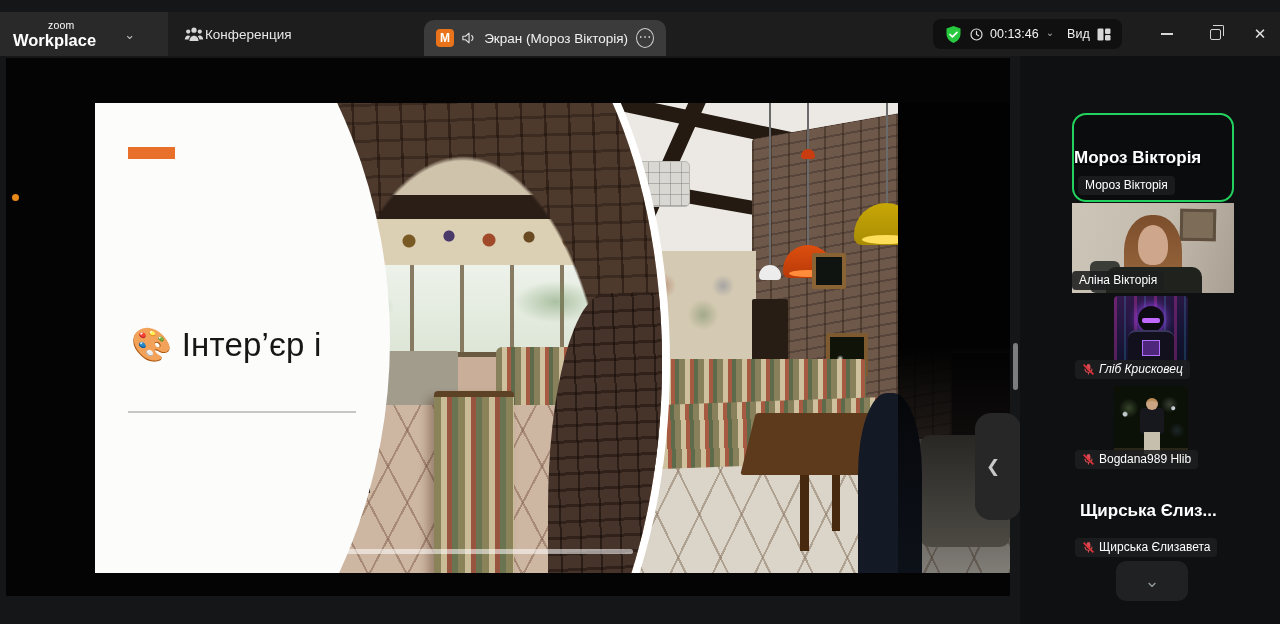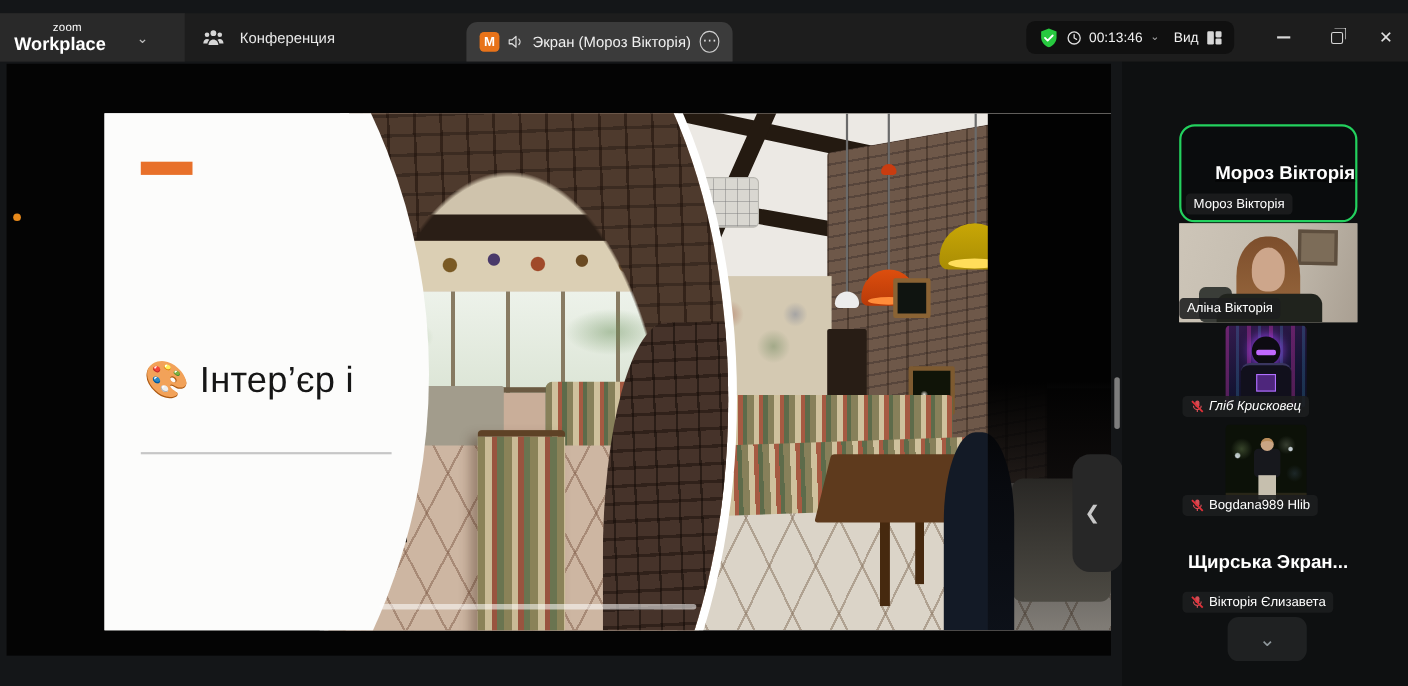--- a/index.html
+++ b/index.html
@@ -9,21 +9,21 @@
   #app { position:relative; width:1280px; height:624px; background:#141618; overflow:hidden; }
 
   
   .titlebar { left:0; top:12px; width:1280px; height:44px; background:#1d1d1d; z-index:40; }
   .logo-section { left:0; top:0; width:168px; height:44px; background:#292929;
     display:flex; align-items:center; }
   .logo-col { margin-left:13px; line-height:1; }
   .logo-small { display:block; font-size:10.5px; color:#fafafa; margin-left:35px; letter-spacing:.2px; }
   .logo-large { display:block; font-size:16.5px; font-weight:600; color:#ffffff; margin-top:1px; }
   .logo-chevron { margin-left:28px; color:#bdbdbd; font-size:13px; }
-  .home-tab { left:170px; top:0; height:44px; display:flex; align-items:center; gap:14px; padding:4px 14px; }
+  .home-tab { left:170px; top:0; height:44px; display:flex; align-items:center; gap:1px; padding:4px 14px; }
   .home-tab-label { color:#e8e8e8; font-size:13.5px; }
   .active-tab { left:424px; top:8px; width:242px; height:36px; background:#3b3b3b;
     border-radius:10px 10px 0 0; display:flex; align-items:center; gap:8px; padding:0 12px; }
   .m-badge { width:18px; height:18px; background:#e8731a; border-radius:4px; color:#fff;
     font-size:12px; font-weight:700; display:flex; align-items:center; justify-content:center; flex:0 0 auto; }
   .tab-label { color:#f0f0f0; font-size:13.5px; white-space:nowrap; }
   .ellipsis-btn { margin-left:auto; width:20px; height:20px; border:1.5px solid #cfcfcf; border-radius:50%;
     color:#e2e2e2; font-size:13px; line-height:16px; text-align:center; }
   .meeting-pill { left:933px; top:7px; height:30px; background:#101010; border-radius:8px;
     display:flex; align-items:center; gap:7px; padding:0 11px; }
@@ -146,21 +146,21 @@
     opacity:.85; z-index:7; }
 
   
   .sidebar { left:1020px; top:44px; width:260px; height:580px; background:#0e1011; z-index:10; }
   .tile { position:absolute; width:162px; }
   .tile-label { position:absolute; display:inline-flex; align-items:center; gap:4px;
     background:rgba(28,30,31,.88); border-radius:4px; padding:2px 7px 3px; font-size:12px; color:#fff;
     white-space:nowrap; max-width:158px; overflow:hidden; }
   .big-name { color:#fff; font-weight:700; font-size:17px; white-space:nowrap; }
   .tile1 { left:52px; top:69px; height:89px; background:#0a0c0d; border:2.5px solid #23d15e; border-radius:14px;
-    display:flex; align-items:center; justify-content:flex-end;text-decoration:underline; }
+    display:flex; align-items:center; justify-content:flex-start;text-decoration:underline; }
   .tile1 .tile-label { left:4px; bottom:5px; }
   .tile2 { left:52px; top:159px; height:90px; overflow:hidden; background:#cdc5b8; }
   .tile2 .tile-label { left:0; bottom:3px; }
   .v-bg { left:0; top:0; width:162px; height:90px; background:linear-gradient(105deg,#cdc5b8 0%,#c3bbae 55%,#a99f92 100%); }
   .v-frame { left:108px; top:6px; width:36px; height:32px; background:#7c6c58; border:3px solid #5d4e3e; transform:rotate(1deg); }
   .v-hair { left:52px; top:12px; width:58px; height:78px; background:linear-gradient(#7d4e2c,#9a6a3f);
     border-radius:46% 46% 30% 30%; }
   .v-face { left:66px; top:22px; width:30px; height:40px; background:#cda68b; border-radius:50% 50% 42% 42%; }
   .v-chairback { left:18px; top:58px; width:30px; height:32px; background:#3a3d38; border-radius:6px; }
   .v-body { left:34px; top:64px; width:96px; height:26px; background:#20231d; border-radius:10px 10px 0 0; }
@@ -387,29 +387,29 @@
           <rect x="4.6" y="1" width="3.8" height="6.4" rx="1.9" fill="#d34d55"></rect>
           <path d="M3 5.8a3.5 3.5 0 0 0 7 0" fill="none" stroke="#d34d55" stroke-width="1.1"></path>
           <line x1="6.5" y1="9.3" x2="6.5" y2="11.6" stroke="#d34d55" stroke-width="1.1"></line>
           <line x1="1.6" y1="1.6" x2="11.4" y2="11.4" stroke="#e03038" stroke-width="1.7"></line>
         </svg>
         <span>Bogdana989 Hlib</span>
       </span>
     </div>
 
     <div class="tile tile5">
-      <span class="big-name">Щирська Экран...</span>
+      <span class="big-name">Щирська Єлиз...</span>
       <span class="tile-label">
         <svg class="mic-muted" viewBox="0 0 13 13">
           <rect x="4.6" y="1" width="3.8" height="6.4" rx="1.9" fill="#d34d55"></rect>
           <path d="M3 5.8a3.5 3.5 0 0 0 7 0" fill="none" stroke="#d34d55" stroke-width="1.1"></path>
           <line x1="6.5" y1="9.3" x2="6.5" y2="11.6" stroke="#d34d55" stroke-width="1.1"></line>
           <line x1="1.6" y1="1.6" x2="11.4" y2="11.4" stroke="#e03038" stroke-width="1.7"></line>
         </svg>
-        <span>Вікторія Єлизавета</span>
+        <span>Щирська Єлизавета</span>
       </span>
     </div>
 
     <div class="abs collapse-down">
       <span>⌄</span>
     </div>
   </div>
 
 </div>
 

